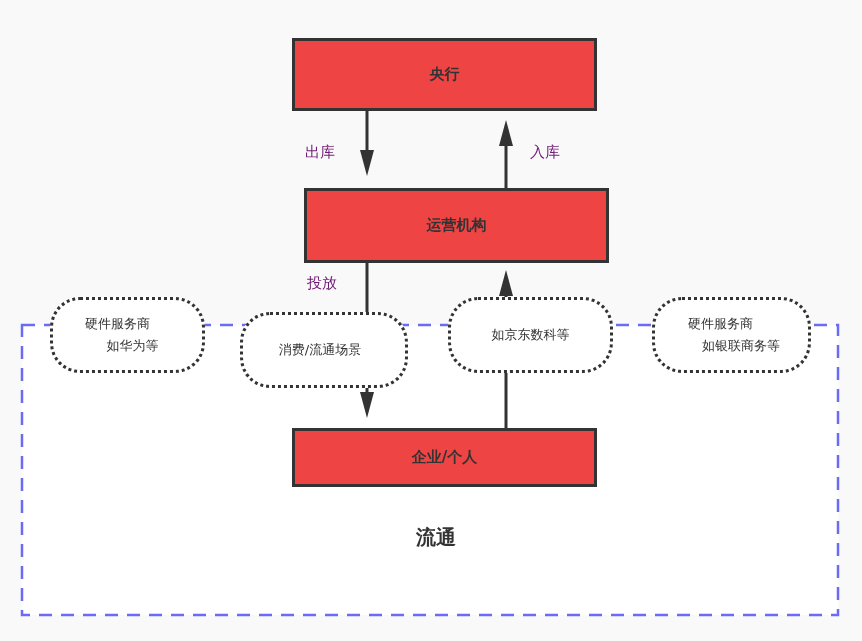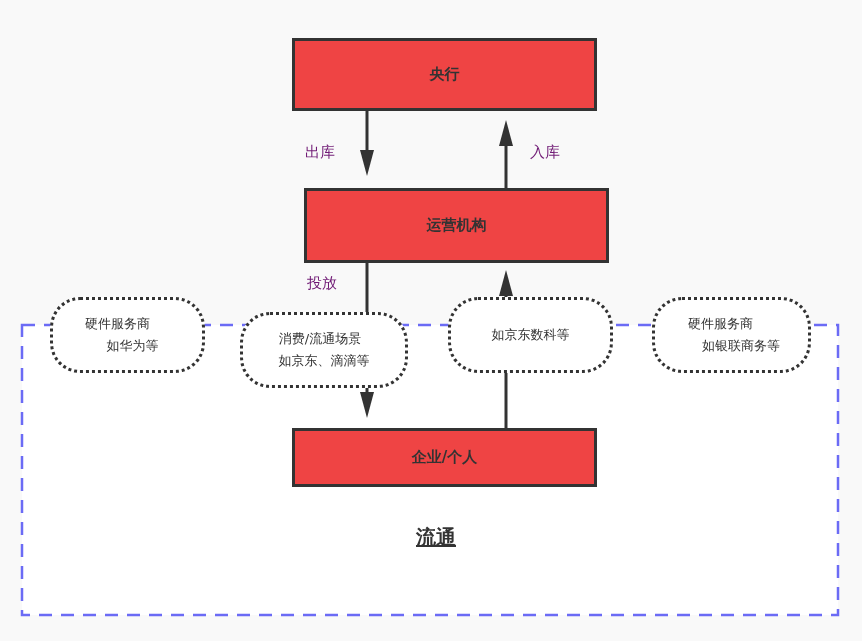--- a/index.html
+++ b/index.html
@@ -69,25 +69,24 @@
 <span class="edge-label" style="left:307px; top:274px;">投放</span>
 <span class="edge-label" style="left:515px; top:274px;margin-top:26px;">回笼</span>
 
 <div class="bubble" style="left:50px; top:297px; width:155px; height:76px;">
   <span style="margin-left:-20px;">硬件服务商</span>
   <span style="margin-left:10px;text-align:center;">如华为等</span>
 </div>
 
 <div class="bubble" style="left:240px; top:312px; width:168px; height:76px;text-align:center;">
   <span style="margin-left:-8px;">消费/流通场景</span>
-  <span>如京东、滴滴等</span>
 </div>
 
 <div class="bubble" style="left:448px; top:297px; width:165px; height:76px;">
   <span>如京东数科等</span>
 </div>
 
 <div class="bubble" style="left:652px; top:297px; width:159px; height:76px;">
   <span style="margin-left:-22px;">硬件服务商</span>
   <span style="margin-left:19px;">如银联商务等</span>
 </div>
 
-<span class="region-label" style="left:416px; top:524px;text-decoration:underline;">流通</span>
+<span class="region-label" style="left:416px; top:524px;">流通</span>
 
 </body></html>

